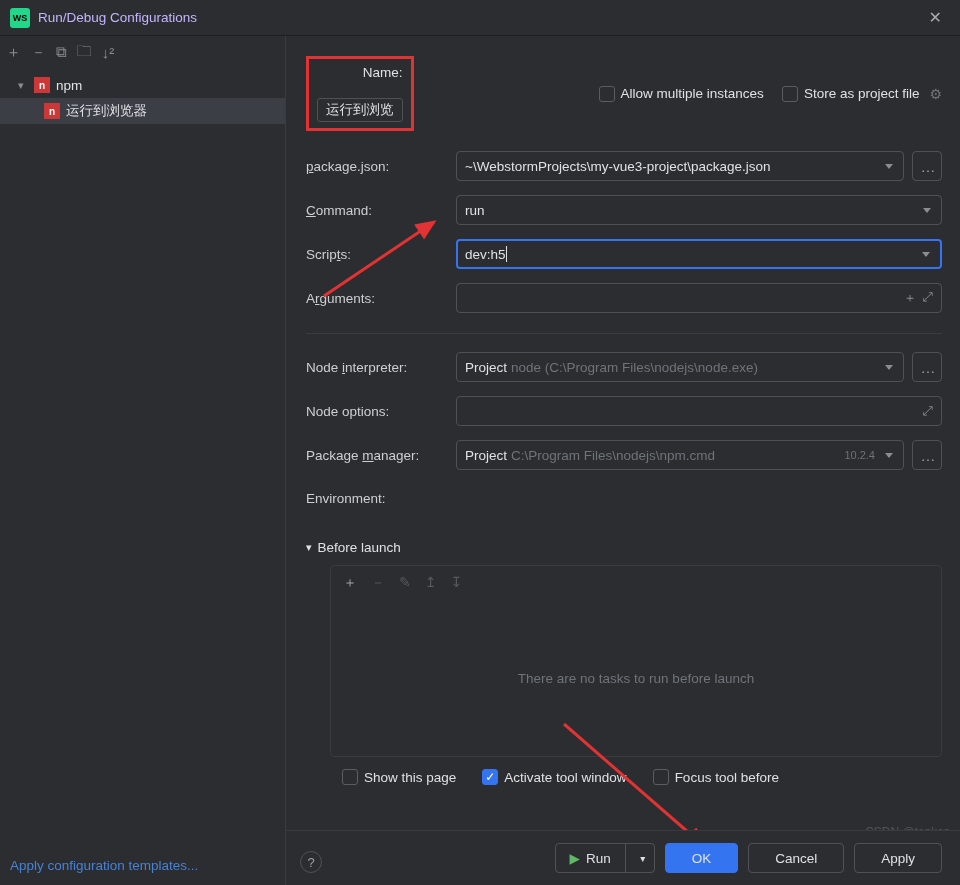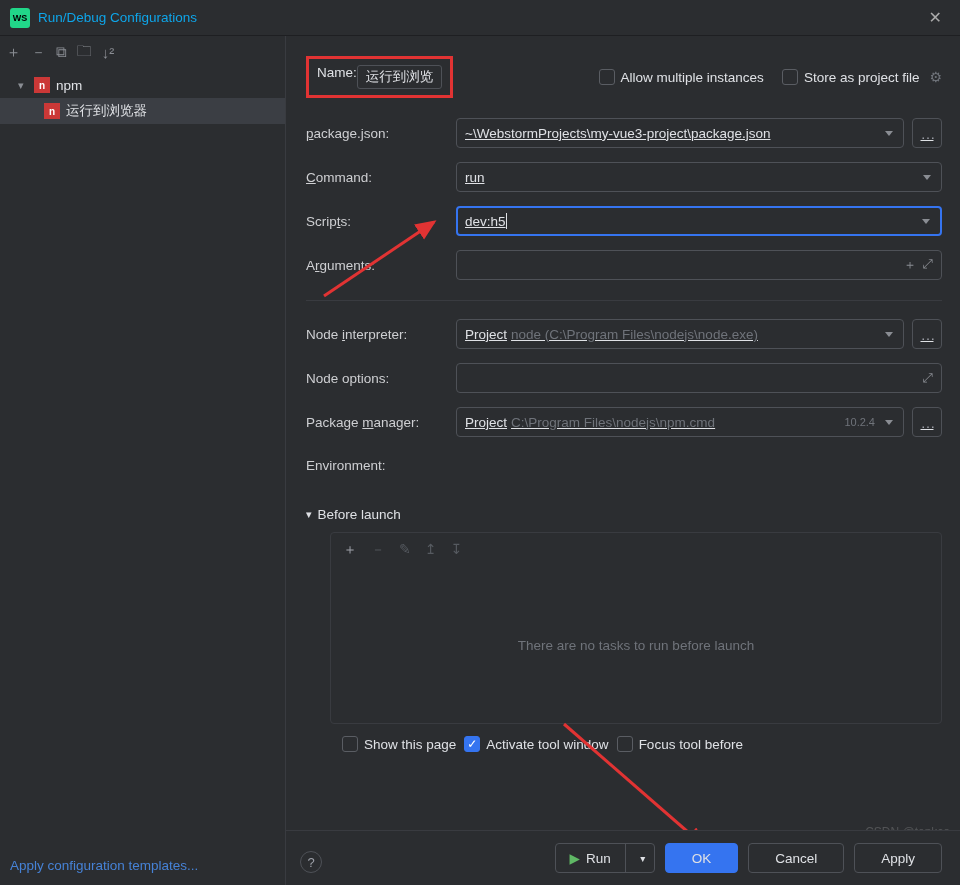--- a/index.html
+++ b/index.html
@@ -12,21 +12,21 @@
 .titlebar {
   height: 36px; display: flex; align-items: center;
   padding: 0 10px; background: #2b2d30; border-bottom: 1px solid #1e1f22;
 }
 .ws-icon {
   width: 20px; height: 20px; background: #21d789;
   border-radius: 3px; display: flex; align-items: center;
   justify-content: center; font-size: 9px; font-weight: bold;
   color: #000; margin-right: 8px; text-align: center;
 }
-.title-text { flex: 1; color: #0ea5e9; }
+.title-text { flex: 1; color: #c4b5fd; }
 .closebtn { color: #aaa; font-size: 16px; cursor: pointer; padding: 4px 8px; }
 .main { display: flex; height: 849px; }
 .sidebar {
   width: 286px; background: #2b2d30; border-right: 1px solid #393b40;
   display: flex; flex-direction: column;
 }
 .side-toolbar {
   height: 32px; padding: 4px 6px; display: flex; gap: 10px;
   align-items: center; color: #8a8d93;
 }
@@ -47,21 +47,21 @@
 .side-footer { padding: 12px 10px; color: #4682d6; cursor: pointer; }
 .content {
   flex: 1; padding: 20px 18px 0 20px;
   display: flex; flex-direction: column; position: relative;
 }
 .row {
   display: flex; align-items: center; margin-bottom: 14px; min-height: 28px;
 }
 .lbl { width: 150px; color: #cecfd2; }
 .lbl .u { text-decoration: underline; }
-.field-wrap { flex: 1; display: flex; gap: 8px; align-items: center; text-decoration: underline; }
+.field-wrap { flex: 1; display: flex; gap: 8px; align-items: center; }
 .txtfield {
   flex: 1; height: 30px; background: #2b2d30;
   border: 1px solid #4e5157; border-radius: 4px;
   color: #dfe1e5; padding: 0 8px; display: flex;
   align-items: center; position: relative;
 }
 .txtfield.drop::after {
   content: ""; position: absolute; right: 10px;
   border-left: 4px solid transparent; border-right: 4px solid transparent;
   border-top: 5px solid #8a8d93;
@@ -90,21 +90,21 @@
   justify-content: center; font-size: 12px; color: #fff;
 }
 .chkbox.on { background: #3574f0; border-color: #3574f0; }
 .gear { color: #6f737a; font-size: 14px; margin-left: 4px; }
 .rail-icon {
   position: absolute; right: 8px; color: #8a8d93;
   font-size: 13px; display: flex; gap: 6px;
 }
 .namebox {
   border: 3px solid #e13333; padding: 6px 8px;
-  display: inline-flex; align-items: flex-start; gap: 0;
+  display: inline-flex; align-items: flex-end; gap: 18px; flex-direction: column;
 }
 .name-input {
   border: 1px solid #4e5157; border-radius: 3px;
   background: #2b2d30; padding: 2px 8px; color: #dfe1e5;
   min-width: 82px;
 }
 .divider { height: 1px; background: #393b40; margin: 6px 0 18px; }
 .sect-head {
   display: flex; align-items: center; gap: 6px;
   color: #dfe1e5; margin-bottom: 10px;
@@ -116,21 +116,21 @@
 .tasks-tb {
   display: flex; gap: 14px; padding: 8px 12px;
   color: #565a60; font-size: 14px;
 }
 .tasks-tb .first { color: #9da0a8; }
 .tasks-empty {
   flex: 1; display: flex; align-items: center;
   justify-content: center; color: #6f737a;
 }
 .checks-row {
-  display: flex; gap: 8px; padding: 12px 0 0 12px;
+  display: flex; gap: 26px; padding: 12px 0 0 12px;
   align-items: center;
 }
 .footer {
   position: absolute; left: 0; right: 0; bottom: 0;
   border-top: 1px solid #393b40; padding: 12px 18px;
   display: flex; gap: 10px; align-items: center;
   justify-content: flex-end; background: #2b2d30;
 }
 .help-btn { position: absolute; left: 14px; bottom: 12px;
   width: 22px; height: 22px; border: 1px solid #4e5157;

